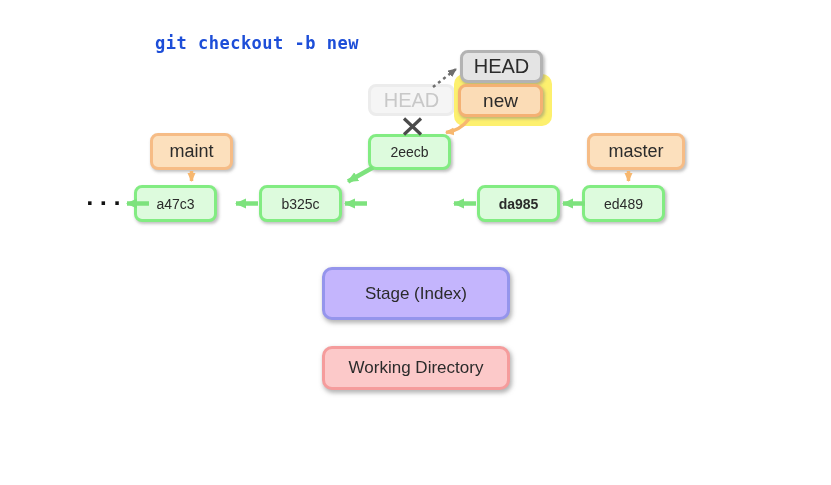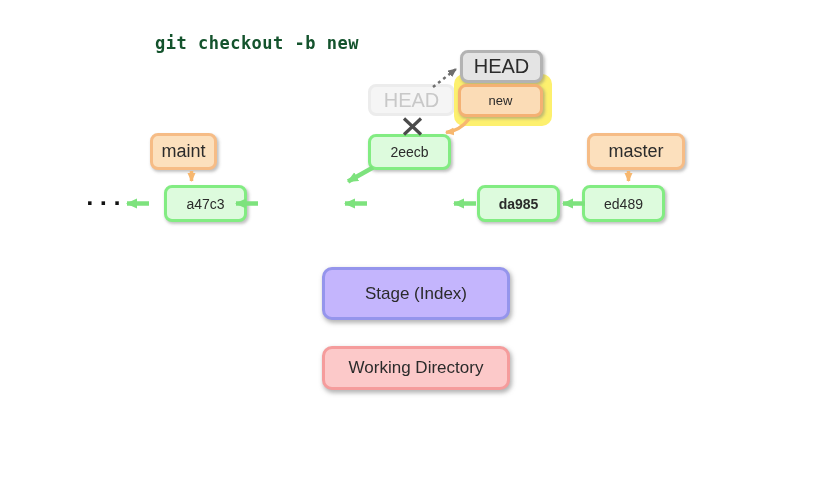--- a/index.html
+++ b/index.html
@@ -42,21 +42,21 @@
   .fadedbox {
     border: 3px solid #ececec;
     background: #f5f5f5;
     color: #c8c8c8;
     font-size: 20px;
     z-index: 1;
   }
   .newbox {
     border: 3px solid #f4b173;
     background: #fbdcb6;
-    font-size: 13px;
+    font-size: 19px;
     z-index: 4;
   }
   .glow {
     position: absolute;
     left: 454px; top: 74px; width: 98px; height: 52px;
     background: #fdf06e;
     border-radius: 10px;
     z-index: 2;
   }
   .area {
@@ -64,31 +64,31 @@
     font-size: 17px;
     box-shadow: 1.5px 2.5px 4px rgba(110,110,110,0.5);
   }
 
   #title {
     position: absolute;
     left: 155px; top: 33px;
     font-family: "DejaVu Sans Mono", monospace;
     font-weight: bold;
     font-size: 17px;
-    color: #14532d;
+    color: #1d4ed8;
     letter-spacing: 0.5px;
   }
   #faded-head  { left: 368px; top: 84px;  width: 87px; height: 32px; }
   #head-box    { left: 460px; top: 50px;  width: 83px; height: 33px; }
   #new-box     { left: 458px; top: 84px;  width: 85px; height: 33px; }
   #commit-2eecb{ left: 368px; top: 134px; width: 83px; height: 36px; }
-  #branch-maint{ left: 150px; top: 133px; width: 67px; height: 37px; justify-content: center; }
+  #branch-maint{ left: 150px; top: 133px; width: 83px; height: 37px; justify-content: center; }
   #branch-master{ left: 587px; top: 133px; width: 98px; height: 37px; }
   .commit-row  { top: 185px; width: 83px; height: 37px; }
-  #commit-a47c3{ left: 164px; }
+  #commit-a47c3{ left: 134px; }
   #commit-b325c{ left: 259px; }
   #commit-c10b9{ left: 368px; }
   #commit-da985{ left: 477px; font-weight: bold; }
   #commit-ed489{ left: 582px; }
   #ellipsis {
     position: absolute;
     left: 86px; top: 186px;
     font-family: "DejaVu Sans", sans-serif;
     font-weight: bold;
     font-size: 20px;
@@ -136,20 +136,23 @@
   <div id="branch-maint" class="box branch shadow">
     <span>maint</span>
   </div>
   <div id="branch-master" class="box branch shadow">
     <span>master</span>
   </div>
 
   <div id="commit-a47c3" class="box commit shadow commit-row">
     <span>a47c3</span>
   </div>
+  <div id="commit-b325c" class="box commit shadow commit-row">
+    <span>b325c</span>
+  </div>
   <div id="commit-da985" class="box commit shadow commit-row">
     <span>da985</span>
   </div>
   <div id="commit-ed489" class="box commit shadow commit-row">
     <span>ed489</span>
   </div>
 
   <div id="ellipsis">...</div>
 
   <div id="stage-box" class="box area">

